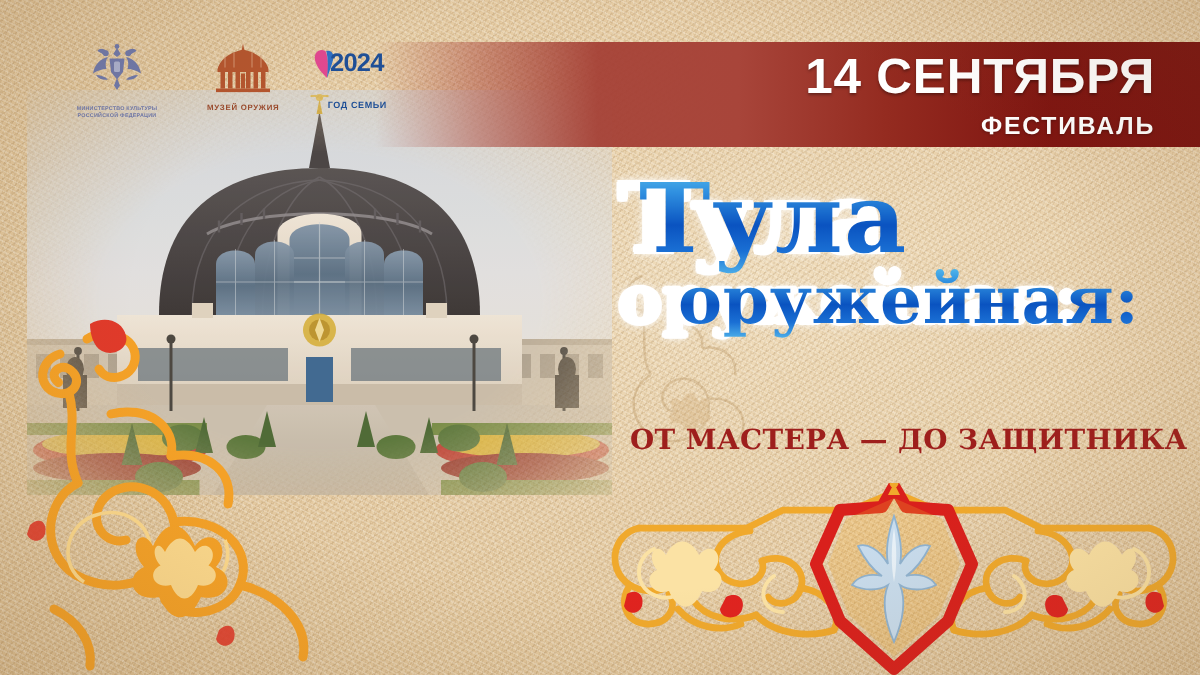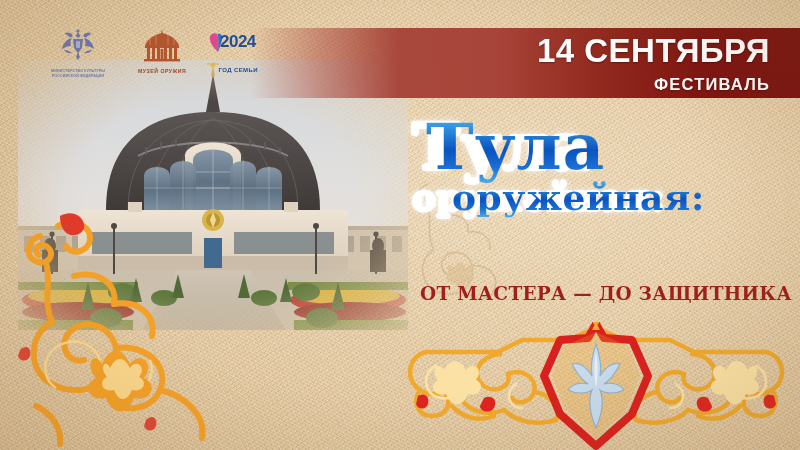--- a/index.html
+++ b/index.html
@@ -83,21 +83,21 @@
   .tline{
     font-family:"DejaVu Serif","Liberation Serif",serif;
     font-weight:bold;line-height:.92;white-space:nowrap;
   }
   .tline span.g{
     background:linear-gradient(180deg,#5fc7ef 0%,#2f8fe0 26%,#0a53c0 55%,#1a6fd4 78%,#4fb2ea 100%);
     -webkit-background-clip:text;background-clip:text;color:transparent;
     -webkit-text-fill-color:transparent;
   }
   .tline.one{font-size:64px;text-align:left;padding-left:14px;letter-spacing:1px;}
-  .tline.two{font-size:36px;text-align:left;padding-left:40px;margin-top:4px;letter-spacing:.5px;}
+  .tline.two{font-size:44px;text-align:left;padding-left:40px;margin-top:4px;letter-spacing:.5px;}
   .tl-stack{position:relative;}
   .tl-stack .halo{
     position:absolute;left:0;top:0;right:0;
     color:#fff;
     text-shadow:
        0 0 4px #fff, 0 0 8px #fff, 0 0 2px #fff,
        1.6px 0 0 #fff, -1.6px 0 0 #fff, 0 1.6px 0 #fff, 0 -1.6px 0 #fff,
        1.2px 1.2px 0 #fff, -1.2px -1.2px 0 #fff, 1.2px -1.2px 0 #fff, -1.2px 1.2px 0 #fff;
     z-index:0;
   }

